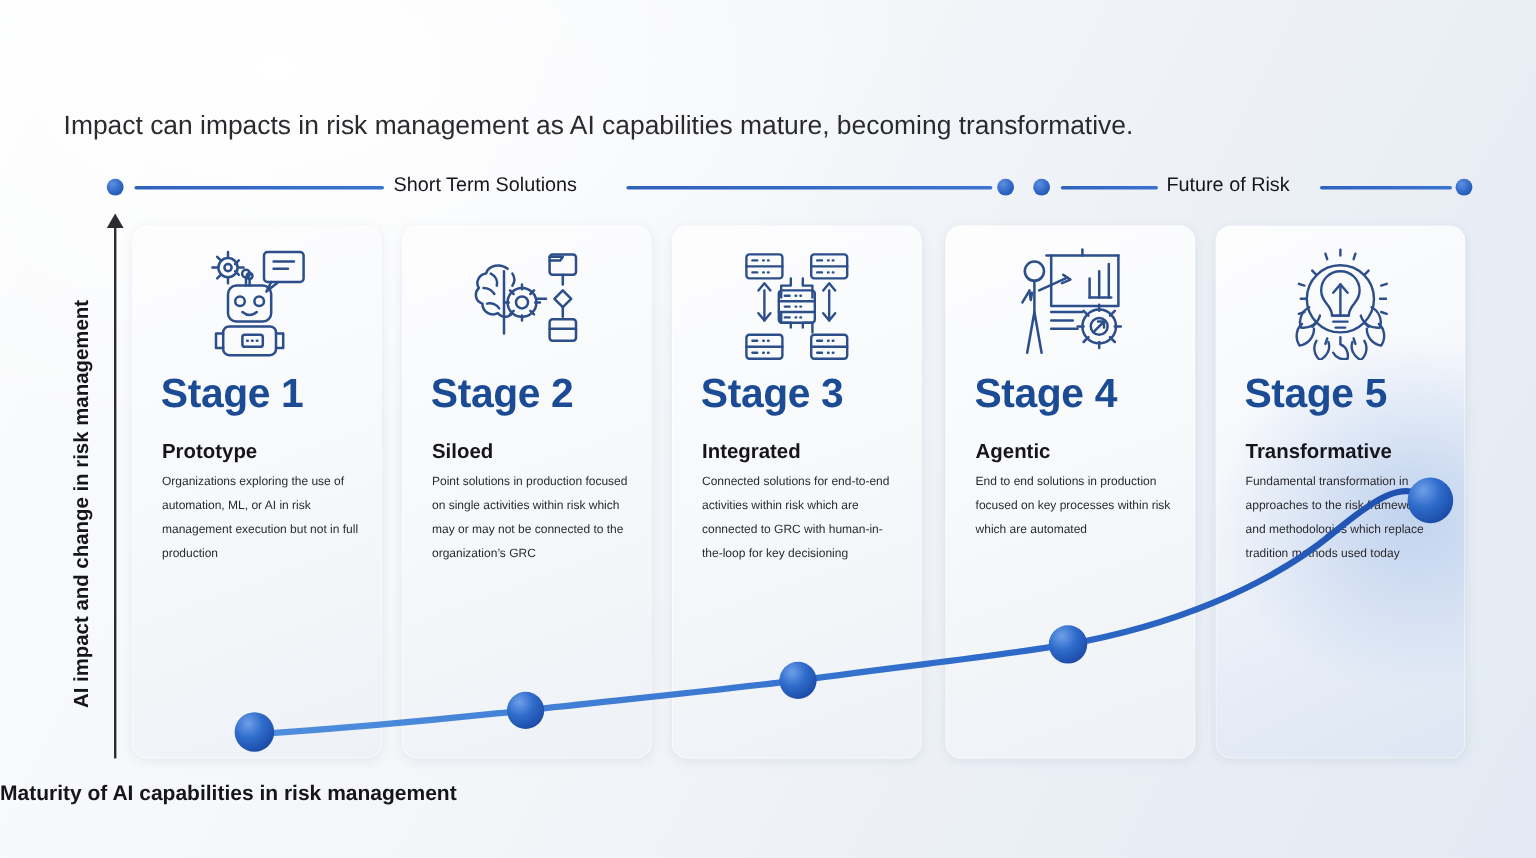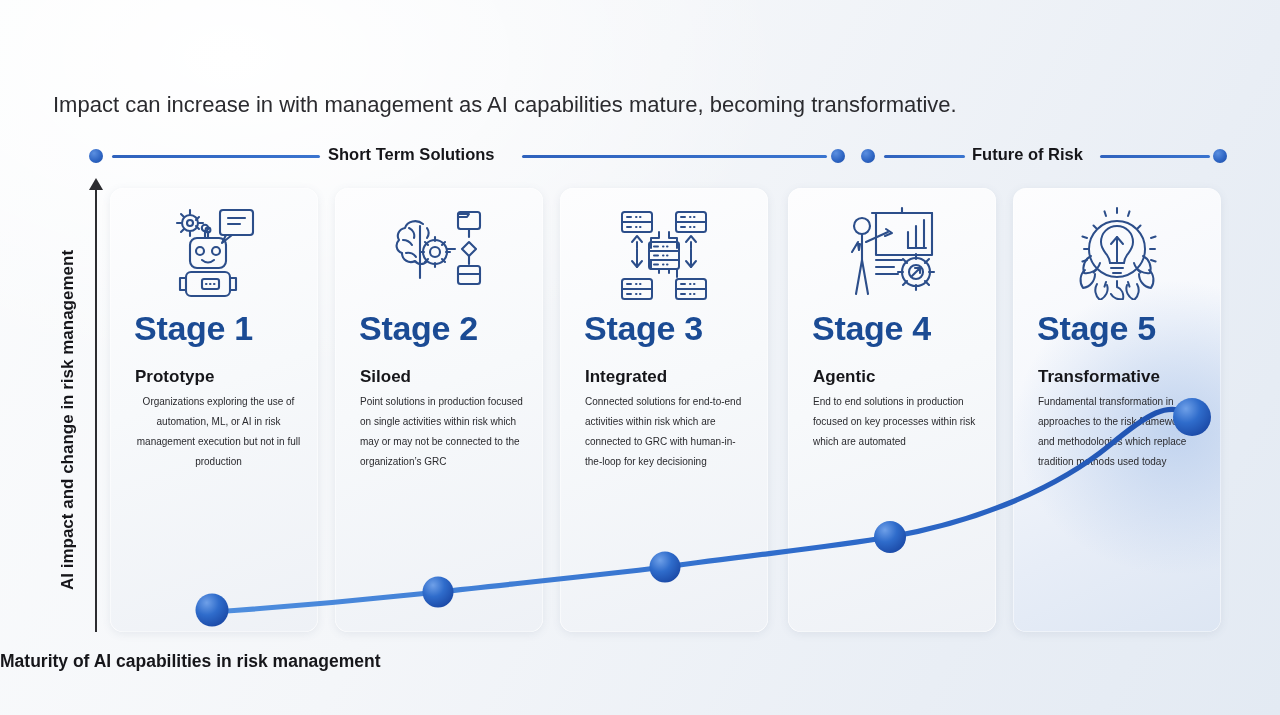--- a/index.html
+++ b/index.html
@@ -57,21 +57,21 @@
     position: absolute;
     height: 2.5px;
     top: 17px;
     background: linear-gradient(90deg, #2f62bd, #3a74cf);
     border-radius: 2px;
   }
   .tl-label {
     position: absolute;
     top: 7px;
     font-size: 16.5px;
-    font-weight: bold;
+    font-weight: normal;
     color: #16161a;
     white-space: nowrap;
   }
 
   
   .y-axis-line {
     position: absolute;
     left: 95px; top: 186px;
     width: 1.6px; height: 446px;
     background: #2c2c30;
@@ -162,40 +162,40 @@
     left: 0; top: 0;
     width: 1280px; height: 715px;
     pointer-events: none;
   }
 </style>
 </head>
 <body>
 
 <div id="canvas">
 
-  <div class="page-subtitle">Impact can increase in with management as AI capabilities mature, becoming transformative.</div>
+  <div class="page-subtitle">Impact can impacts in risk management as AI capabilities mature, becoming transformative.</div>
 
   <div class="timeline">
     <div class="tl-dot" style="left:89px;"></div>
     <div class="tl-line" style="left:112px; width:208px;"></div>
     <div class="tl-label" style="left:328px;">Short Term Solutions</div>
     <div class="tl-line" style="left:522px; width:305px;"></div>
     <div class="tl-dot" style="left:831px;"></div>
     <div class="tl-dot" style="left:861px;"></div>
     <div class="tl-line" style="left:884px; width:81px;"></div>
     <div class="tl-label" style="left:972px;">Future of Risk</div>
     <div class="tl-line" style="left:1100px; width:110px;"></div>
     <div class="tl-dot" style="left:1213px;"></div>
   </div>
 
   <div class="y-axis-arrow"></div>
   <div class="y-axis-line"></div>
   <div class="y-axis-label">AI impact and change in risk management</div>
 
-  <div class="card" style="left:110px; width:208px;text-align:center;">
+  <div class="card" style="left:110px; width:208px;">
     <div class="card-icon">
       <svg width="104" height="96" viewBox="0 0 104 96" fill="none" stroke="#2c4e8a" stroke-width="2.1" stroke-linecap="round" stroke-linejoin="round">
         <circle cx="28" cy="19" r="8"></circle>
         <path d="M28 6v4M28 28v4M15 19h4M37 19h4M19 10l3 3M37 25l-3-3M19 28l3-3M37 13l-3 3"></path>
         <circle cx="28" cy="19" r="3"></circle>
         <circle cx="43" cy="24" r="3.2"></circle>
         <path d="M43 27v7"></path>
         <rect x="58" y="6" width="33" height="25" rx="3"></rect>
         <path d="M66 14h17M66 20h12"></path>
         <path d="M64 31l-4 8 10-8"></path>

